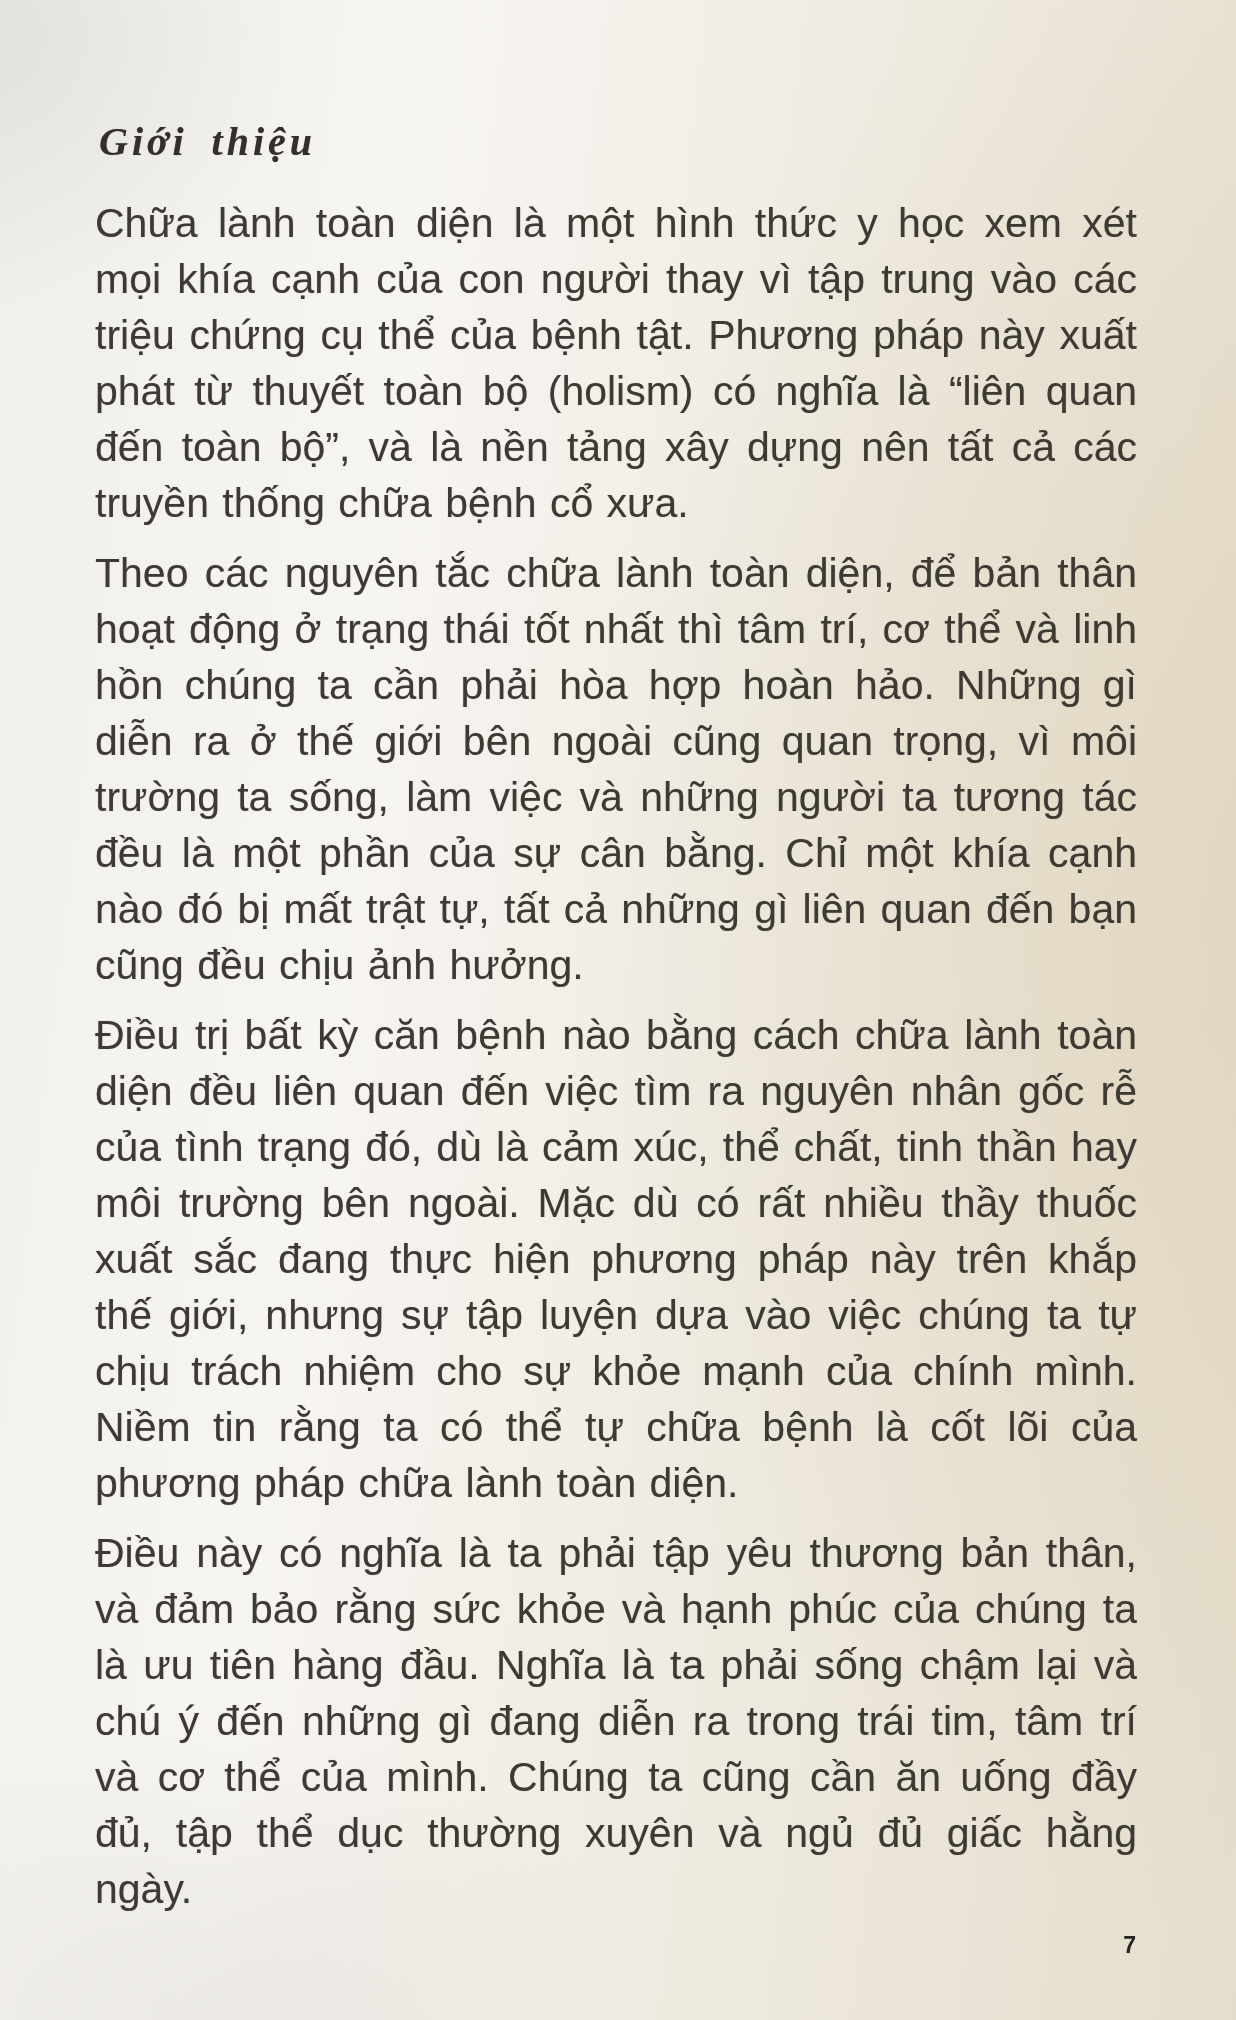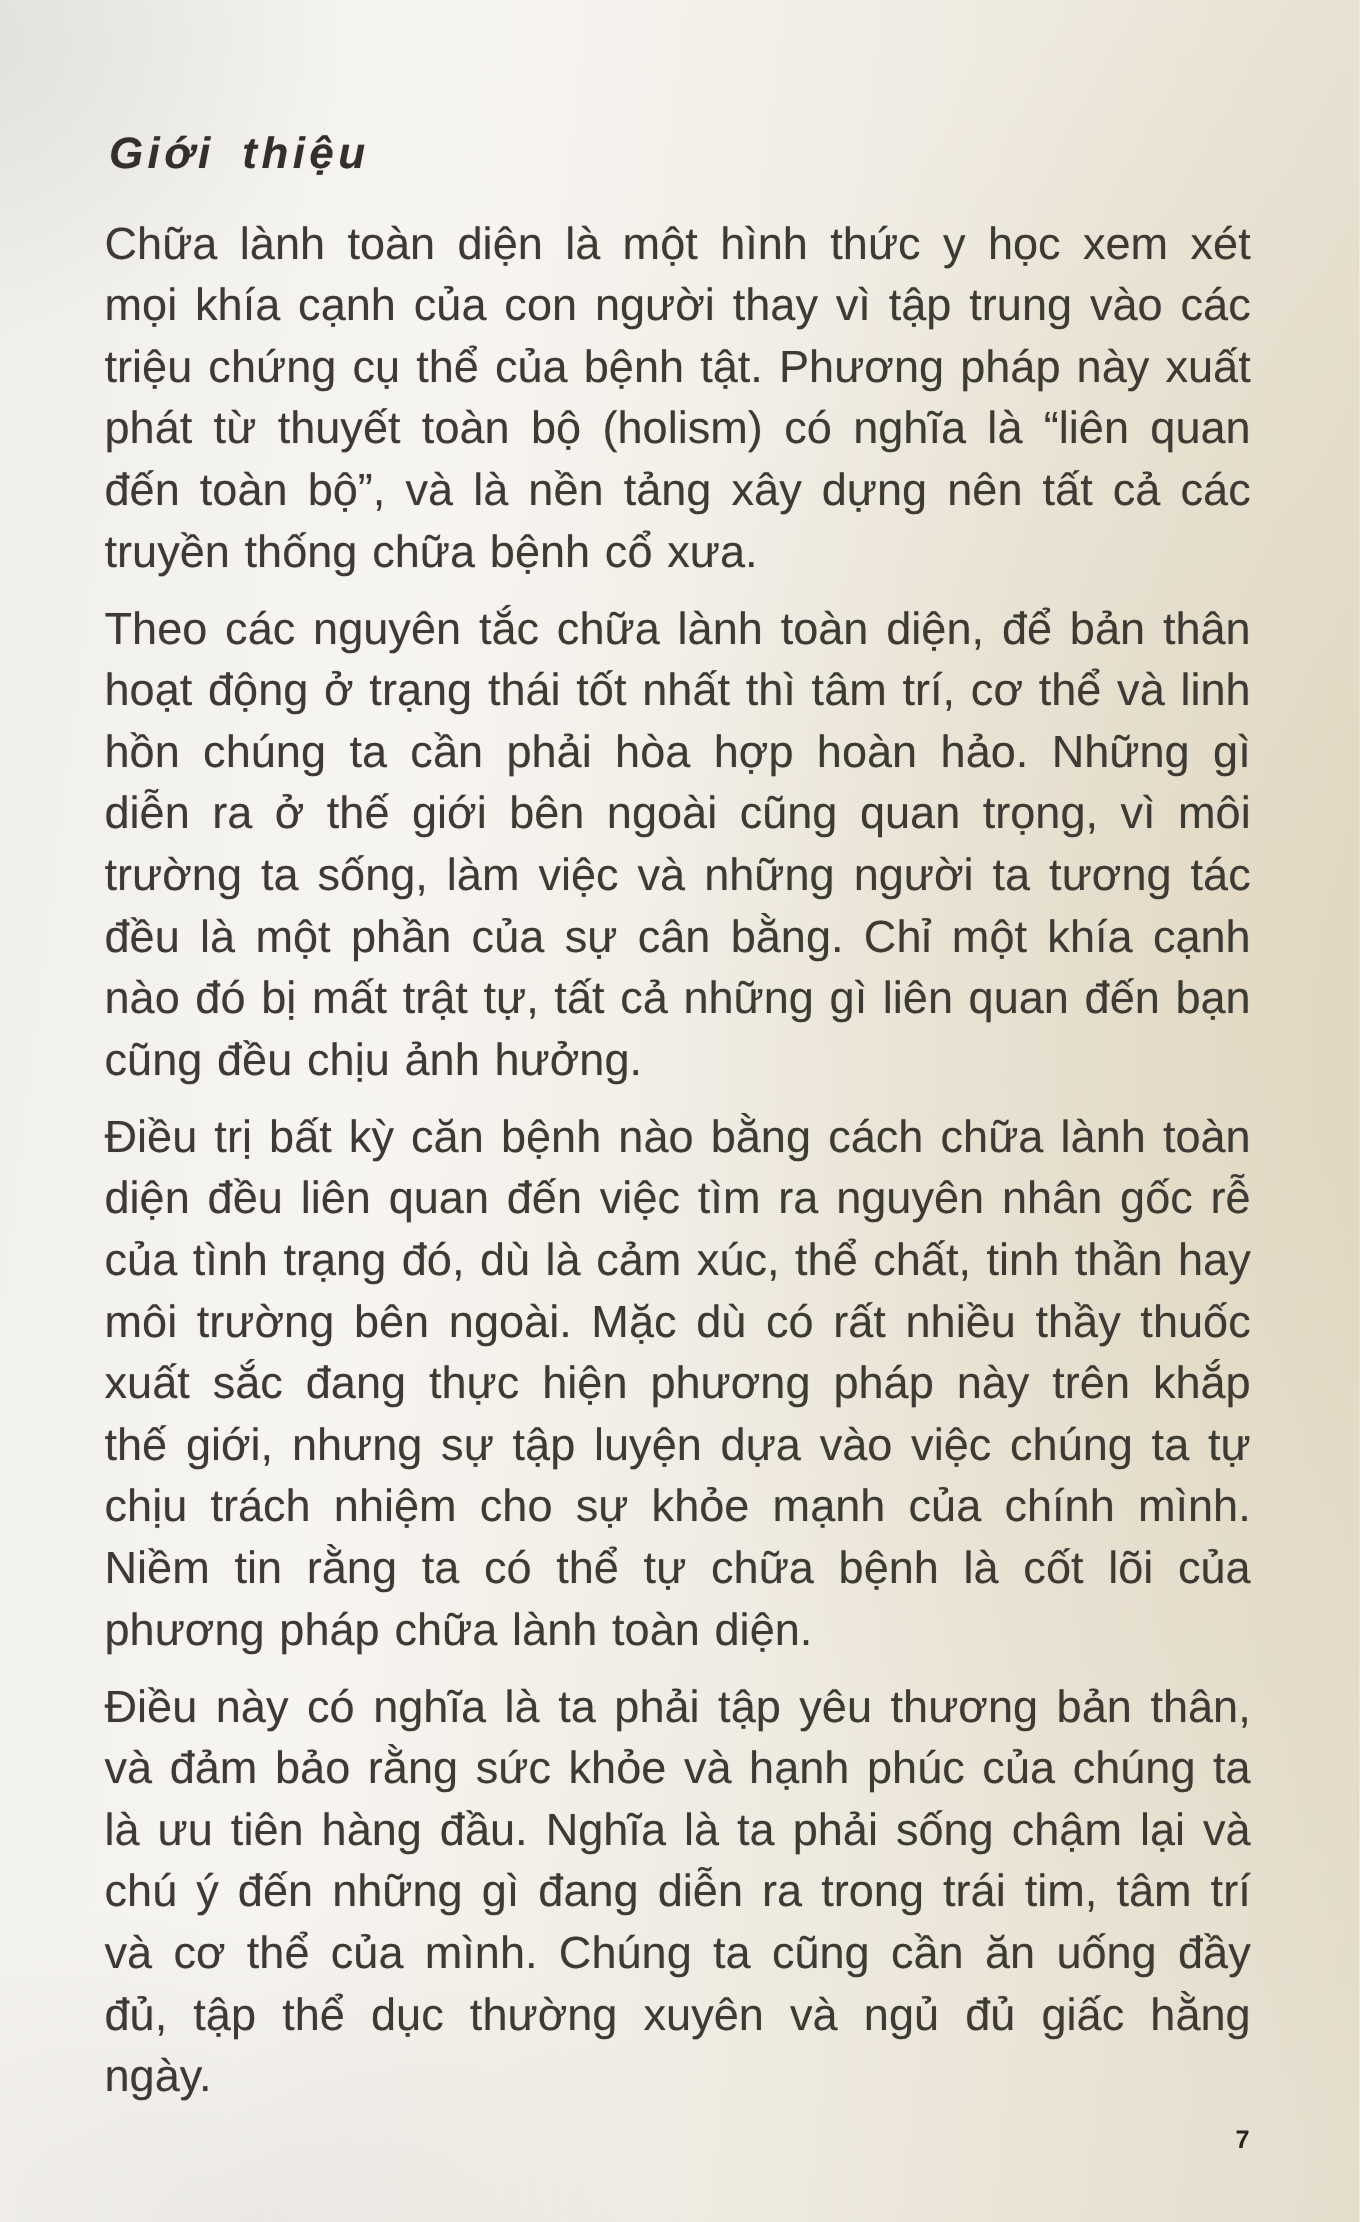--- a/index.html
+++ b/index.html
@@ -18,21 +18,21 @@
       radial-gradient(ellipse 1100px 1500px at 108% 45%, rgba(222,210,186,0.75), rgba(222,210,186,0) 70%),
       linear-gradient(97deg, #f1efec 0%, var(--paper-light) 30%, #eee9de 66%, var(--paper-shade) 100%);
   }
   .page {
     position: relative;
     width: 1236px;
     height: 2020px;
     padding: 118px 99px 0 95px;
   }
   .title {
-    font-family: Liberation Sans, sans-serif;
+    font-family: Liberation Serif, serif;
     font-style: italic;
     font-weight: bold;
     font-size: 40px;
     letter-spacing: 4px;
     word-spacing: 10px;
     color: var(--title-ink);
     margin: 0 0 30px 4px;
     text-shadow: 0 0 1px rgba(51,48,43,0.35);
   }
   .para {

